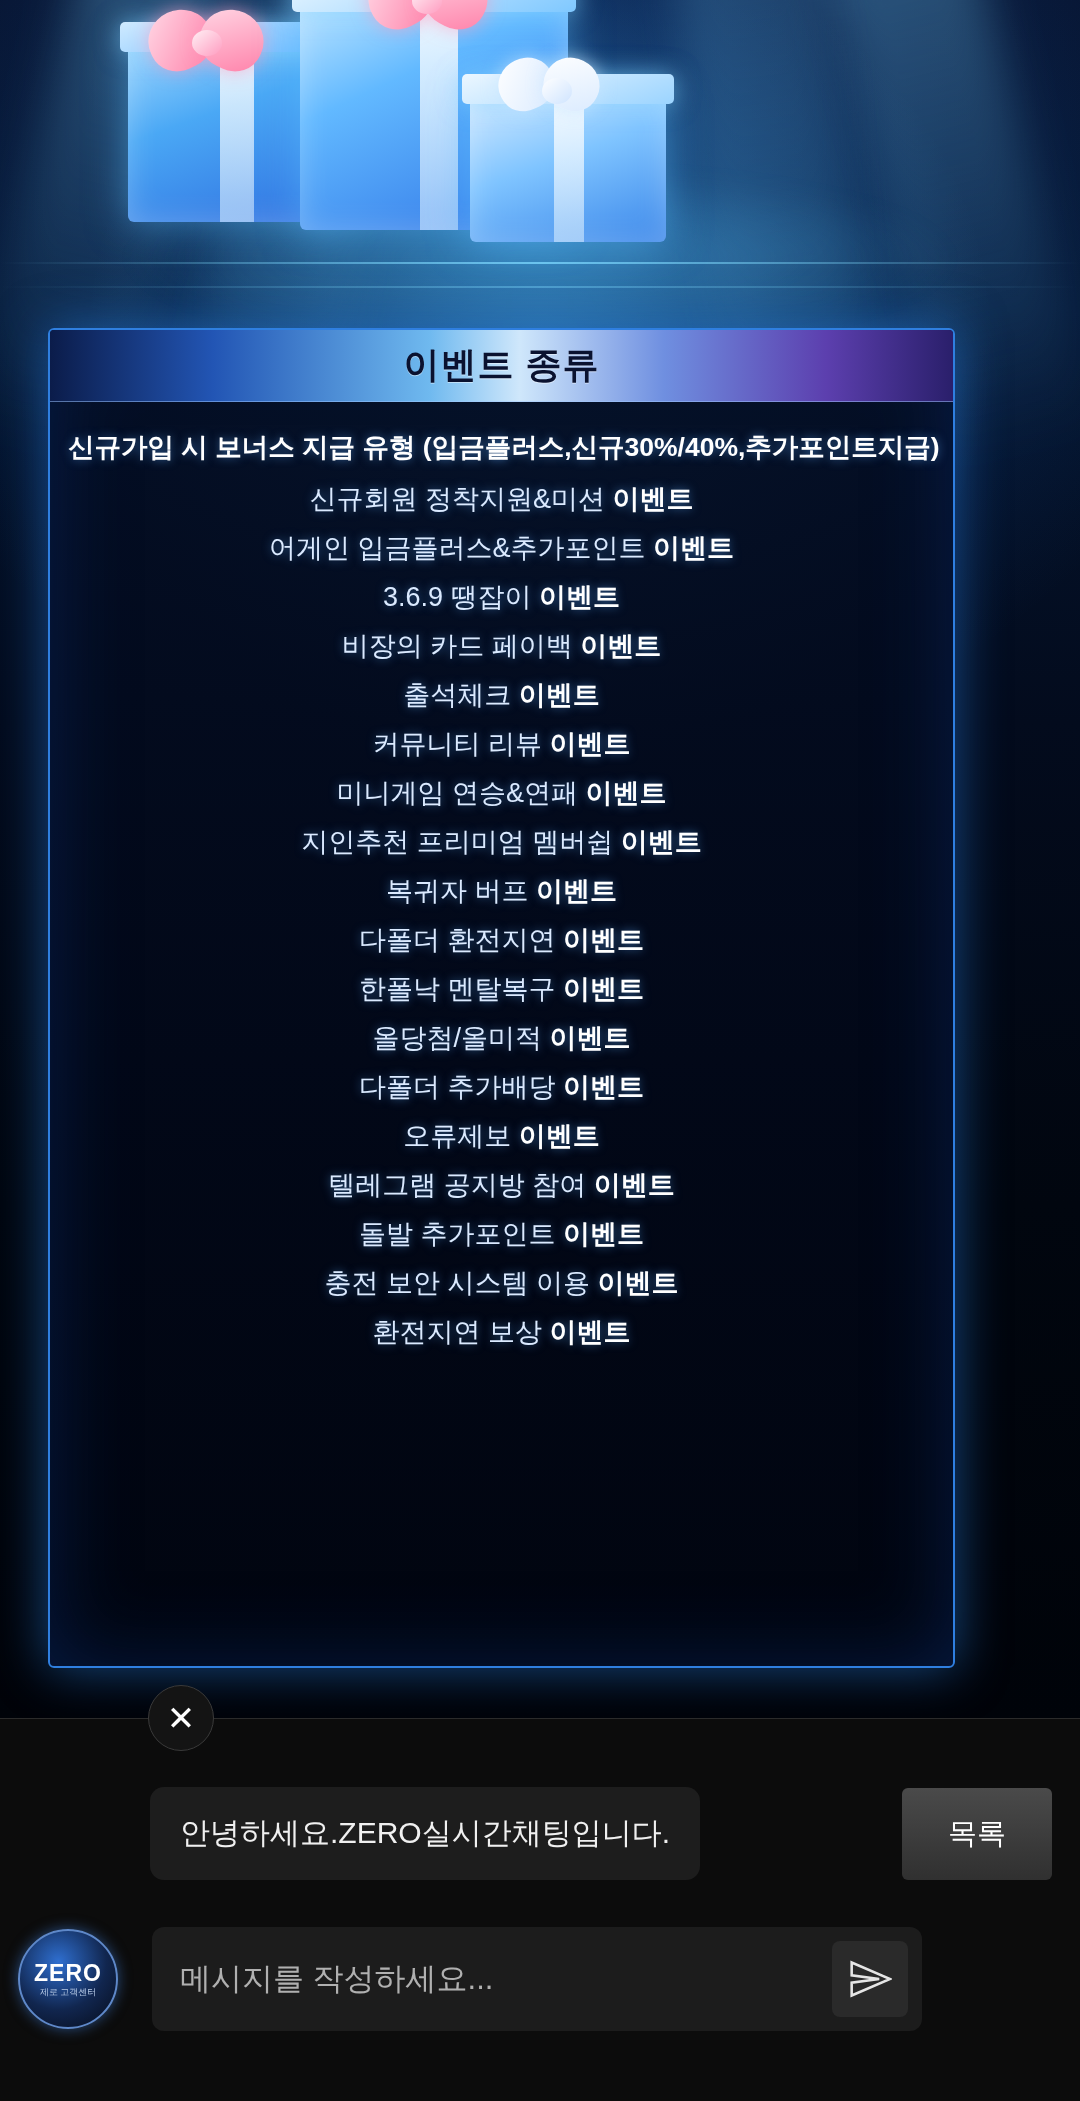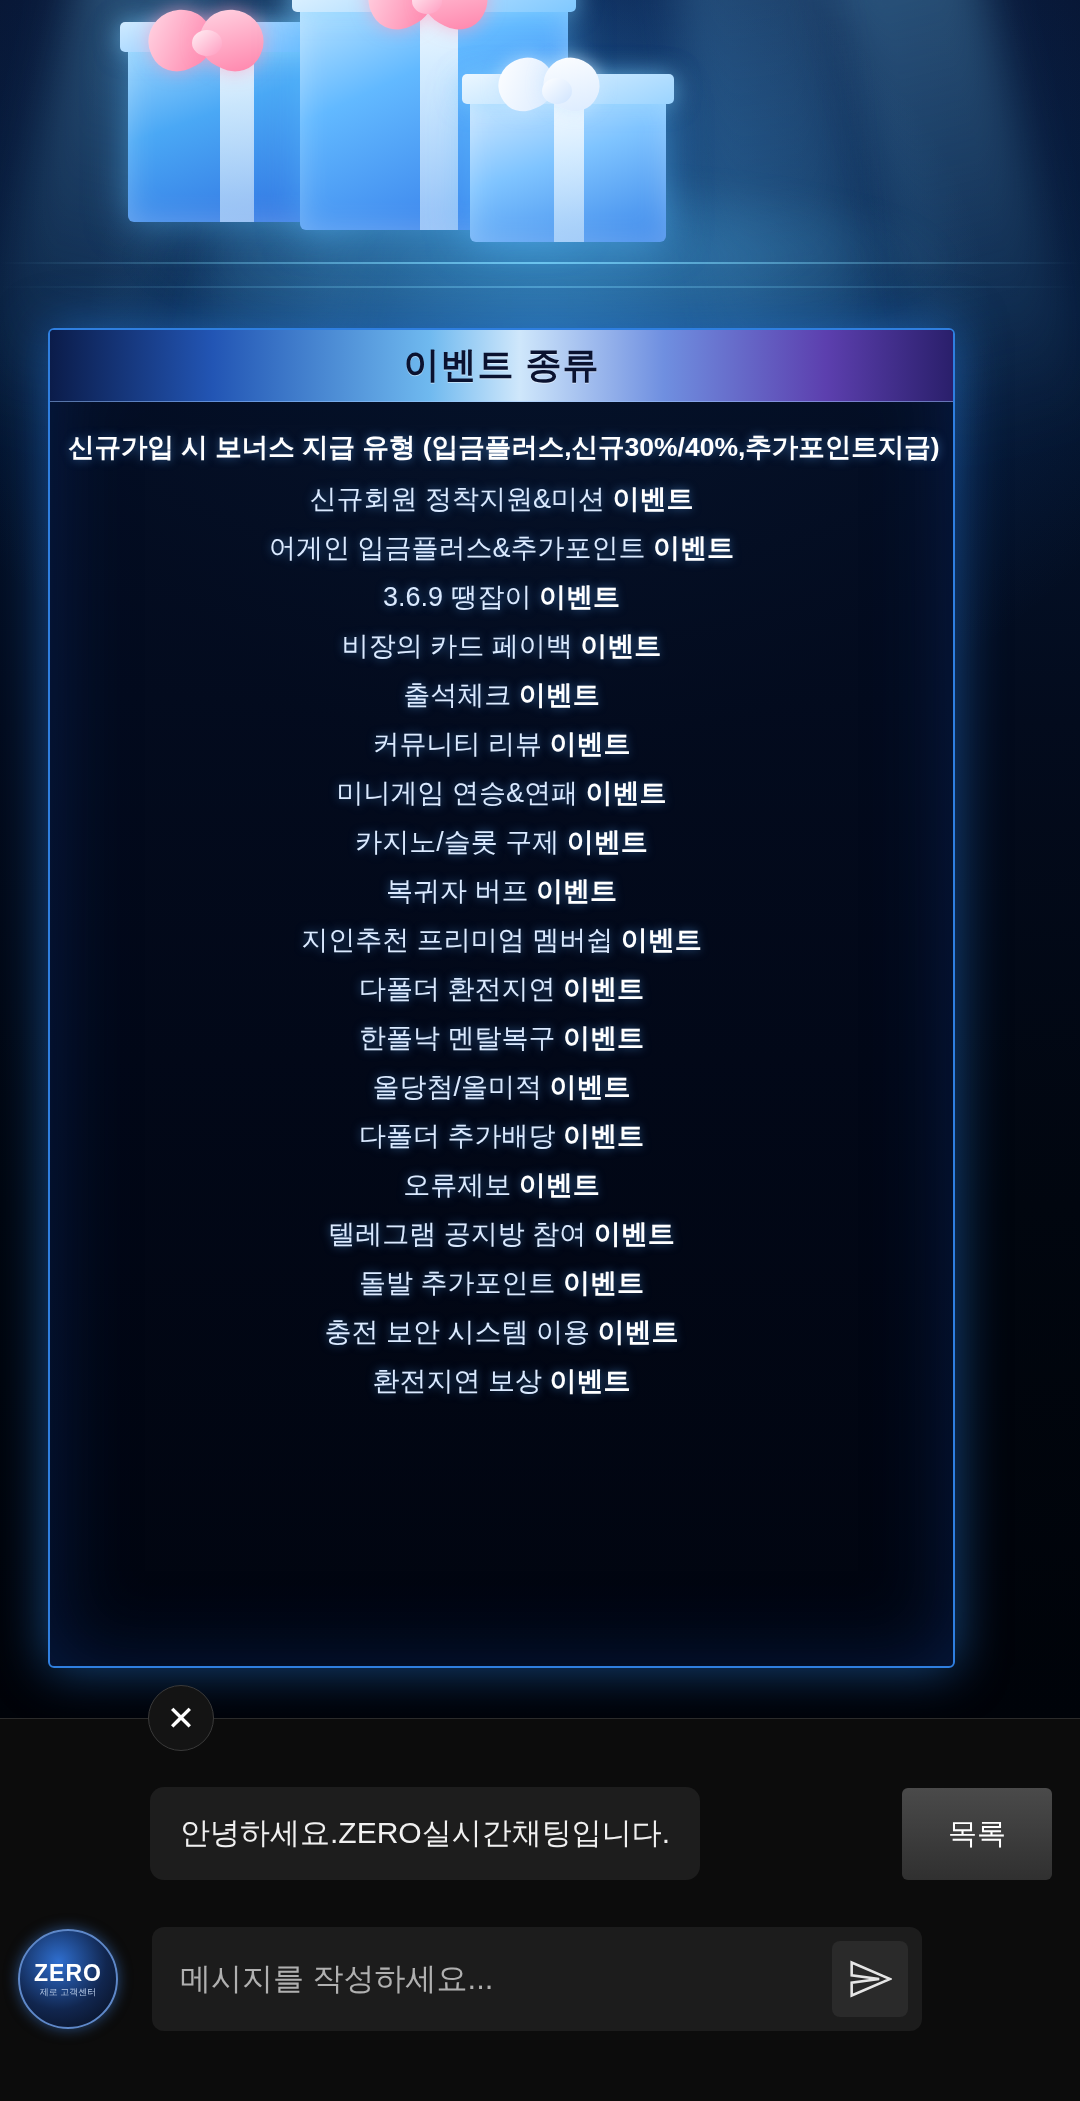--- a/index.html
+++ b/index.html
@@ -242,20 +242,21 @@
     font-weight: bold;
     font-size: 23px;
     letter-spacing: 1px;
     line-height: 1;
   }
   .zero-logo .zsub {
     color: #b9cbe6;
     font-size: 9px;
     margin-top: 3px;
     line-height: 1;
+    font-family: Liberation Serif, serif;
   }
   .msg-input-wrap {
     flex: 1 1 auto;
     background: #1c1c1c;
     border-radius: 12px;
     height: 104px;
     display: flex;
     align-items: center;
     padding: 0 14px 0 26px;
     margin-right: 130px;
@@ -330,23 +331,22 @@
     </div>
     <div class="panel-body" id="event-list">
         <div class="event-row first"><span>신규가입 시 보너스 지급 유형 (입금플러스,신규30%/40%,추가포인트지급)</span></div>
         <div class="event-row"><span class="name">신규회원 정착지원&amp;미션</span> <span class="suffix">이벤트</span></div>
         <div class="event-row"><span class="name">어게인 입금플러스&amp;추가포인트</span> <span class="suffix">이벤트</span></div>
         <div class="event-row"><span class="name">3.6.9 땡잡이</span> <span class="suffix">이벤트</span></div>
         <div class="event-row"><span class="name">비장의 카드 페이백</span> <span class="suffix">이벤트</span></div>
         <div class="event-row"><span class="name">출석체크</span> <span class="suffix">이벤트</span></div>
         <div class="event-row"><span class="name">커뮤니티 리뷰</span> <span class="suffix">이벤트</span></div>
         <div class="event-row"><span class="name">미니게임 연승&amp;연패</span> <span class="suffix">이벤트</span></div>
-        <div class="event-row"><span class="name">카지노/슬롯 구제</span> <span class="suffix">이벤트</span></div>
+        <div class="event-row"><span class="name">지인추천 프리미엄 멤버쉽</span> <span class="suffix">이벤트</span></div>
         <div class="event-row"><span class="name">복귀자 버프</span> <span class="suffix">이벤트</span></div>
-        <div class="event-row"><span class="name">지인추천 프리미엄 멤버쉽</span> <span class="suffix">이벤트</span></div>
         <div class="event-row"><span class="name">다폴더 환전지연</span> <span class="suffix">이벤트</span></div>
         <div class="event-row"><span class="name">한폴낙 멘탈복구</span> <span class="suffix">이벤트</span></div>
         <div class="event-row"><span class="name">올당첨/올미적</span> <span class="suffix">이벤트</span></div>
         <div class="event-row"><span class="name">다폴더 추가배당</span> <span class="suffix">이벤트</span></div>
         <div class="event-row"><span class="name">오류제보</span> <span class="suffix">이벤트</span></div>
         <div class="event-row"><span class="name">텔레그램 공지방 참여</span> <span class="suffix">이벤트</span></div>
         <div class="event-row"><span class="name">돌발 추가포인트</span> <span class="suffix">이벤트</span></div>
         <div class="event-row"><span class="name">충전 보안 시스템 이용</span> <span class="suffix">이벤트</span></div>
         <div class="event-row"><span class="name">환전지연 보상</span> <span class="suffix">이벤트</span></div>
       </div>

